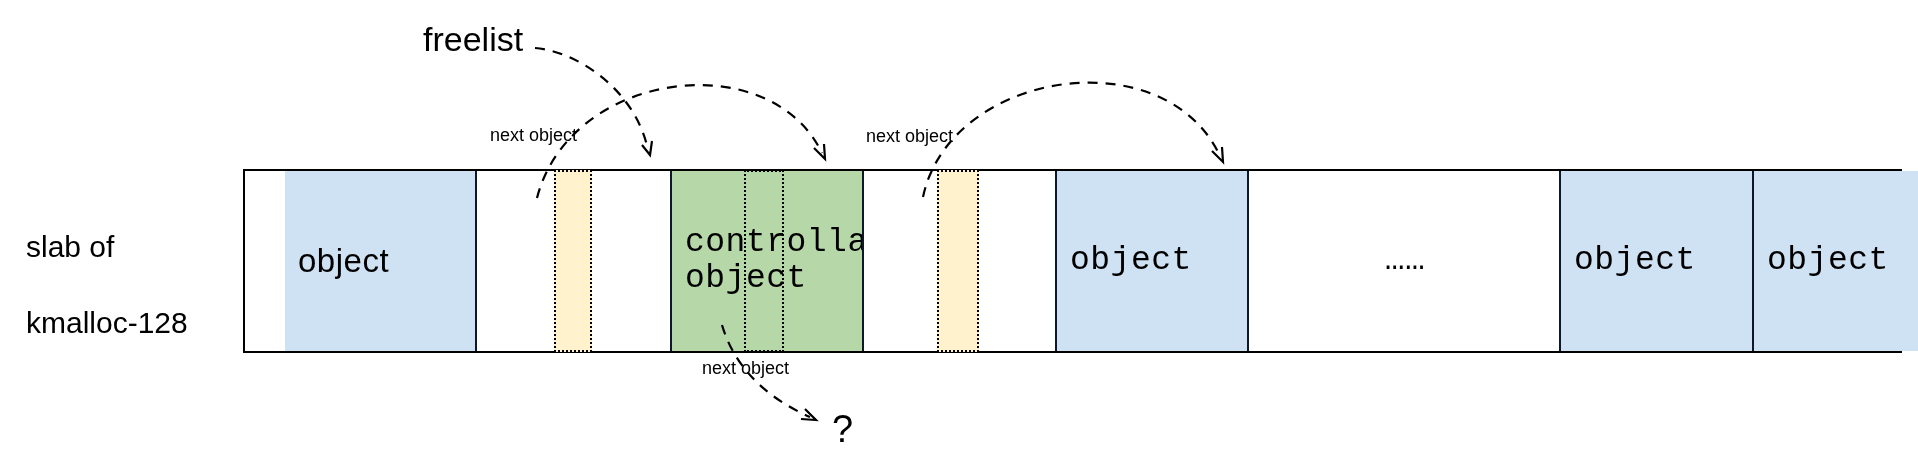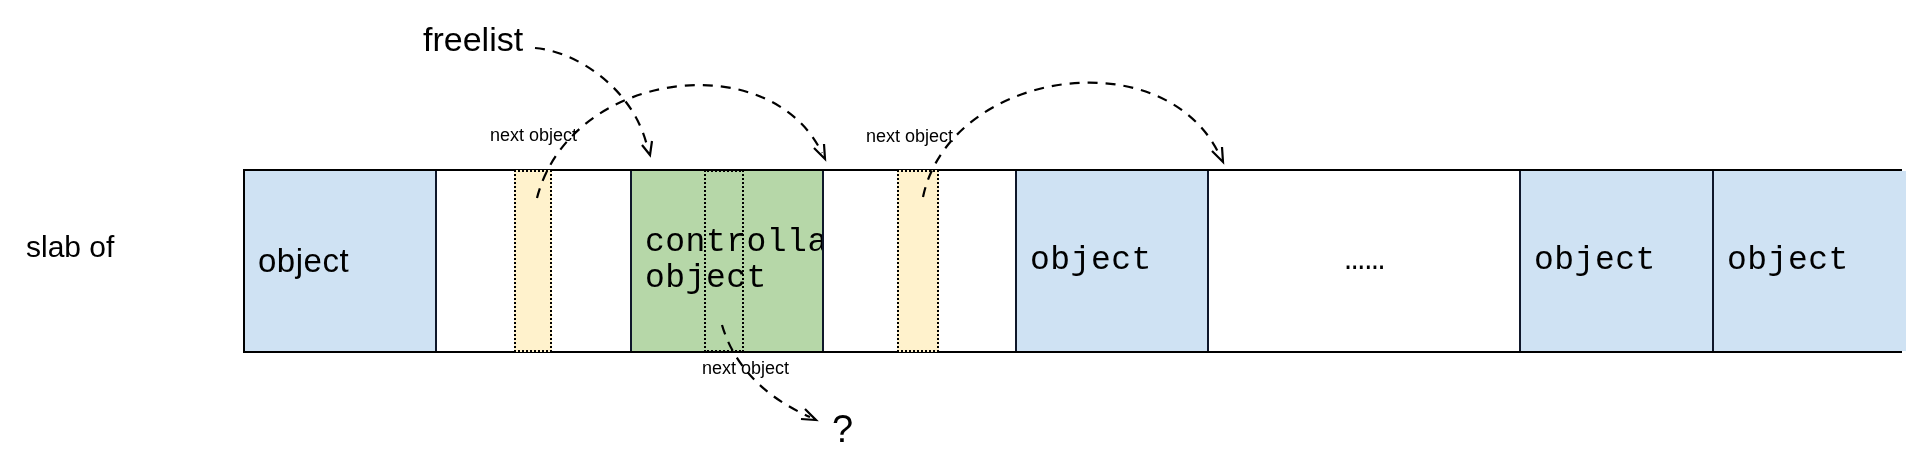--- a/index.html
+++ b/index.html
@@ -15,21 +15,21 @@
   #slab-row{
     position:absolute;
     left:243px;top:169px;
     width:1659px;height:184px;
     border:2px solid #000;
     box-sizing:border-box;
   }
   .cell{
     position:absolute;top:0;bottom:0;
     box-sizing:border-box;
-    display:flex;align-items:center;
+    display:flex;align-items:center;margin-left:40px;
   }
   .cell.bordered{border-left:2px solid #0f172a;font-family:Liberation Mono, monospace;}
   .cell-label{
     font-size:33px;
     line-height:36px;
     padding-left:13px;
     letter-spacing:0.5px;
   }
   .cell-label.wrap2{width:165px;}
   .cell-label.center{
@@ -56,21 +56,21 @@
   }
   #arrow-layer path{fill:none;stroke:#000;stroke-width:2.2px;}
   #arrow-layer path.dashed{stroke-dasharray:10 8;}
 </style>
 </head>
 <body>
 
 <div id="stage">
 
   <div id="slab-caption" class="flabel"><span>slab of</span><br>
-</div>
+<span>kmalloc-128</span></div>
 
   <div id="freelist-caption" class="flabel">freelist</div>
 
   <div id="next-object-1" class="flabel small-caption">next object</div>
   <div id="next-object-2" class="flabel small-caption">next object</div>
   <div id="next-object-3" class="flabel small-caption">next object</div>
 
   <div id="question-mark" class="flabel">?</div>
 
   <div id="slab-row">

